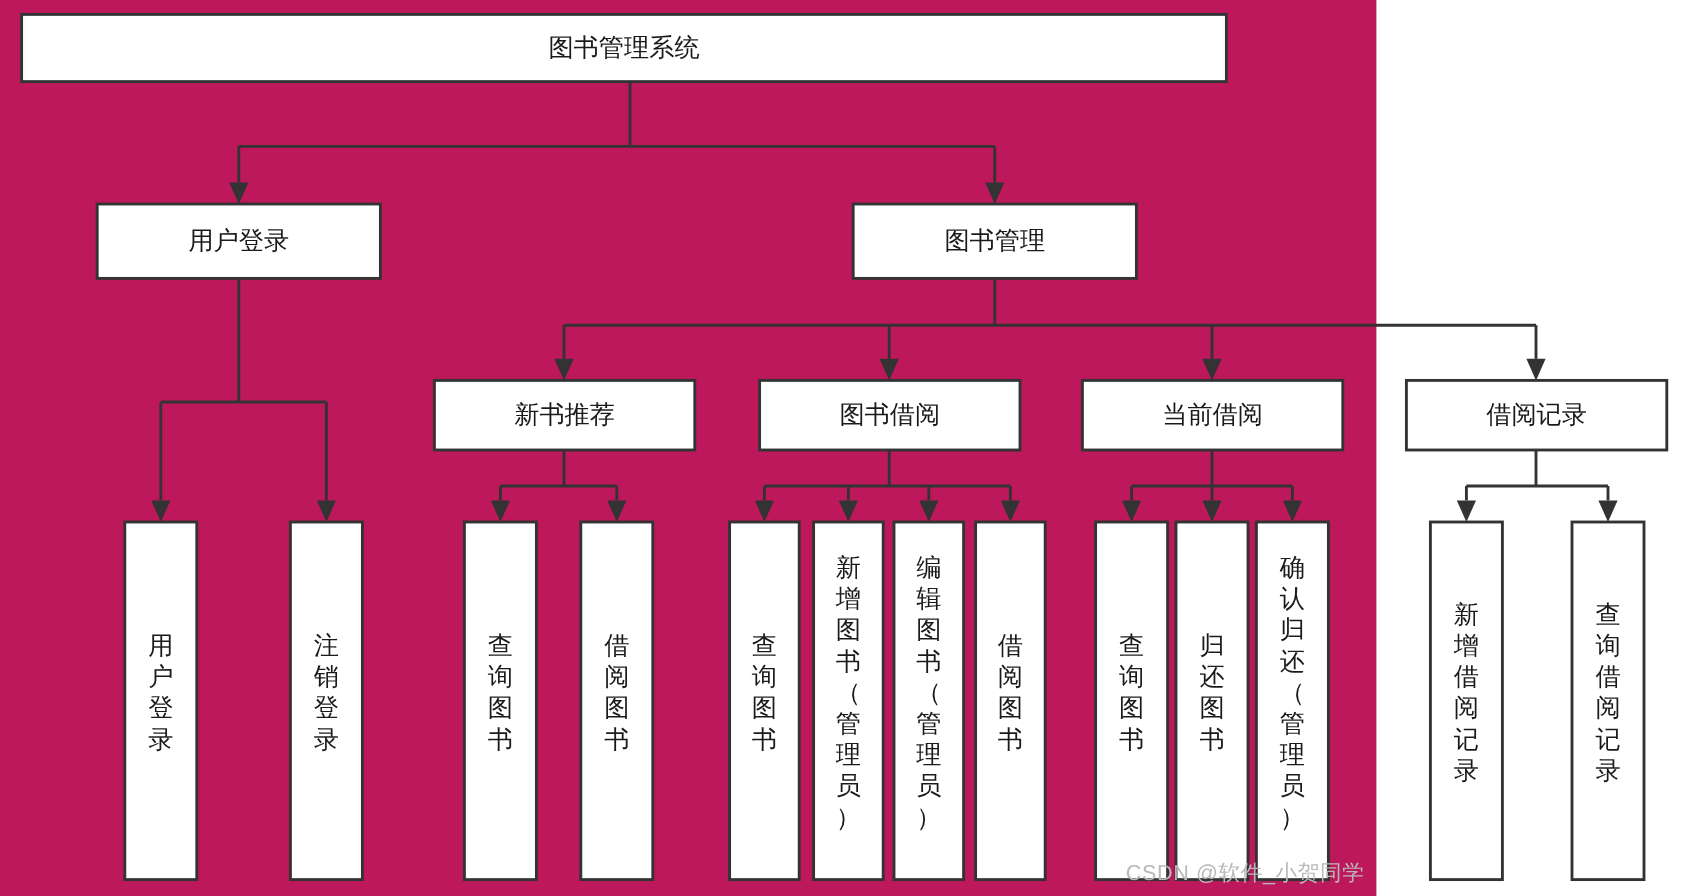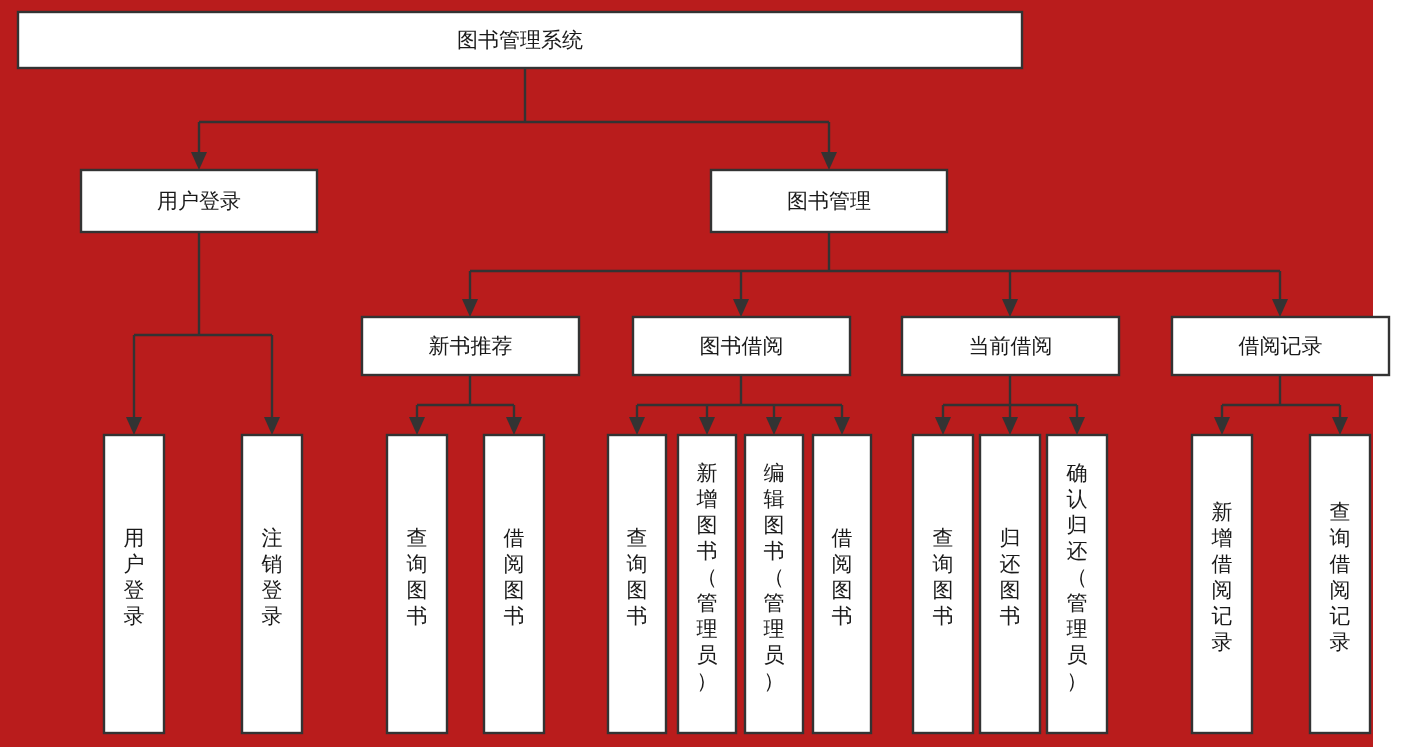--- a/index.html
+++ b/index.html
@@ -10,23 +10,23 @@
   }
   body {
     width: 1405px;
     height: 747px;
     font-family: "Liberation Sans", "DejaVu Sans", sans-serif;
     overflow: hidden;
     position: relative;
   }
   #diagram-root {
     position: relative;
-    width: 1373px;
+    width: 1147px;
     height: 747px;
-    background: #b91c1c;
+    background: #be185d;
   }
   svg#flowchart {
     position: absolute;
     top: 0;
     left: 0;
     width: 1405px;
     height: 747px;
     display: block;
   }
   .node-rect {
@@ -219,13 +219,14 @@
         <g>
           <rect class="node-rect" x="1192" y="435" width="60" height="298"></rect>
           <text class="node-label-v" x="1222" y="0"><tspan x="1222" y="519">新</tspan><tspan x="1222" y="545">增</tspan><tspan x="1222" y="571">借</tspan><tspan x="1222" y="597">阅</tspan><tspan x="1222" y="623">记</tspan><tspan x="1222" y="649">录</tspan></text>
         </g>
         <g>
           <rect class="node-rect" x="1310" y="435" width="60" height="298"></rect>
           <text class="node-label-v" x="1340" y="0"><tspan x="1340" y="519">查</tspan><tspan x="1340" y="545">询</tspan><tspan x="1340" y="571">借</tspan><tspan x="1340" y="597">阅</tspan><tspan x="1340" y="623">记</tspan><tspan x="1340" y="649">录</tspan></text>
         </g>
       </g>
   </svg>
+  <div class="watermark-text">CSDN @软件_小贺同学</div>
 </div>
 
 </body></html>

